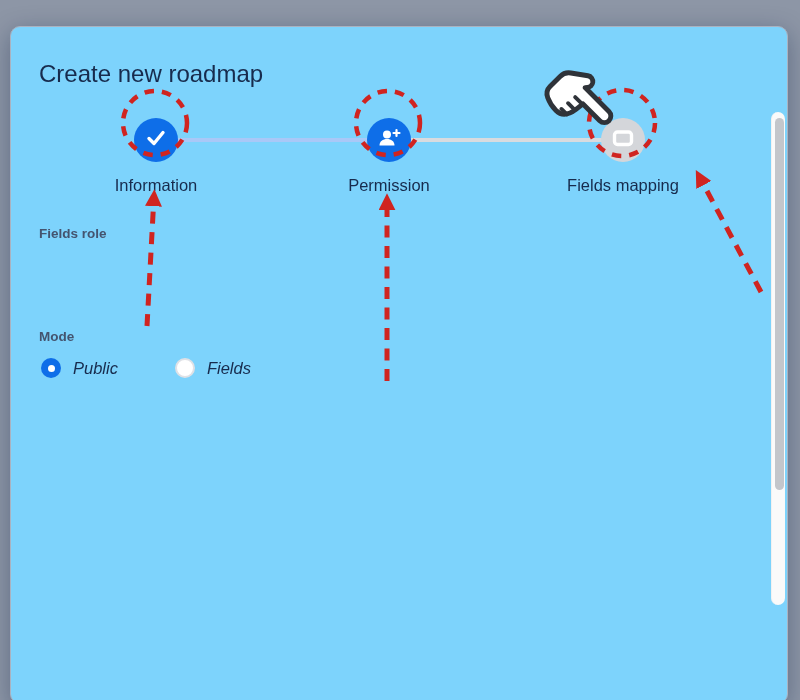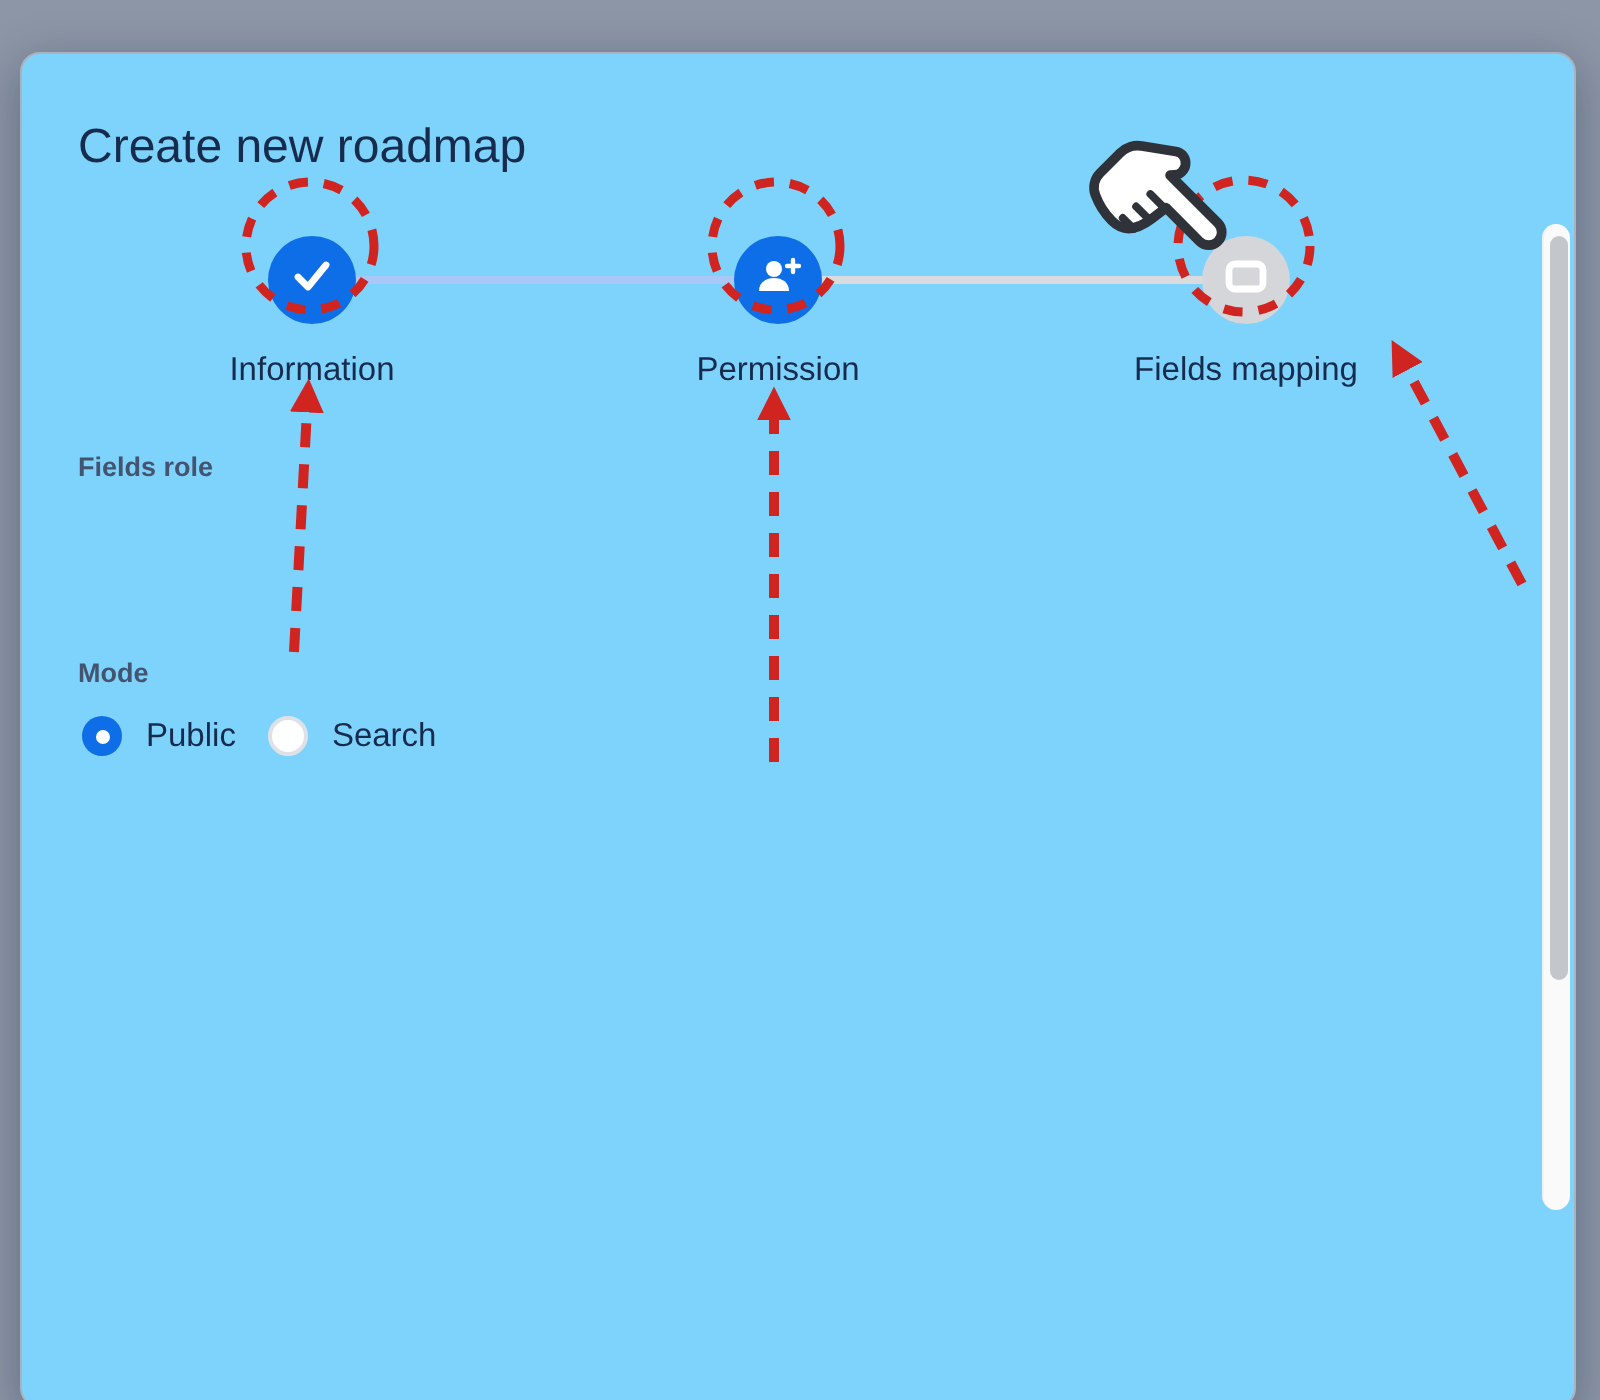--- a/index.html
+++ b/index.html
@@ -45,21 +45,21 @@
     width:100%; height:100%; border:none; outline:none; background:transparent;
     font-family:"Liberation Sans", sans-serif;
     font-size:17.5px; color:#172b4d; padding:0 44px 0 16px;
   }
   .combo input::placeholder { color:#7a869a; opacity:1; }
   .caret {
     position:absolute; left:14px; top:12px; width:1.5px; height:25px; background:#42526e;
   }
   .chevron { position:absolute; right:18px; top:21px; }
   .radio-row {
-    position:absolute; left:30px; top:331px; display:flex; gap:16px; align-items:center;
+    position:absolute; left:30px; top:331px; display:flex; gap:57px; align-items:center;font-style:italic;
   }
   .radio-item { display:flex; align-items:center; gap:12px; cursor:pointer; }
   .radio-dot { width:20px; height:20px; border-radius:50%; position:relative; }
   .radio-dot.on { background:#0e6ee8; }
   .radio-dot.on::after {
     content:""; position:absolute; left:6.5px; top:6.5px; width:7px; height:7px;
     background:#fff; border-radius:50%;
   }
   .radio-dot.off { background:#fff; border:2px solid #dfe1e6; }
   .radio-label { font-size:16.5px; color:#172b4d; }
@@ -134,21 +134,21 @@
   <div class="field-label" style="top:199px;">Fields role</div>
 
   <div class="field-label" style="top:302px;">Mode</div>
   <div class="radio-row">
     <div class="radio-item">
       <span class="radio-dot on"></span>
       <span class="radio-label">Public</span>
     </div>
     <div class="radio-item">
       <span class="radio-dot off"></span>
-      <span class="radio-label">Search</span>
+      <span class="radio-label">Fields</span>
     </div>
   </div>
 
   <div class="scroll-track">
     <div class="scroll-thumb"></div>
   </div>
 
 </div>
 
 <svg class="overlay" width="800" height="700" viewBox="0 0 800 700">

